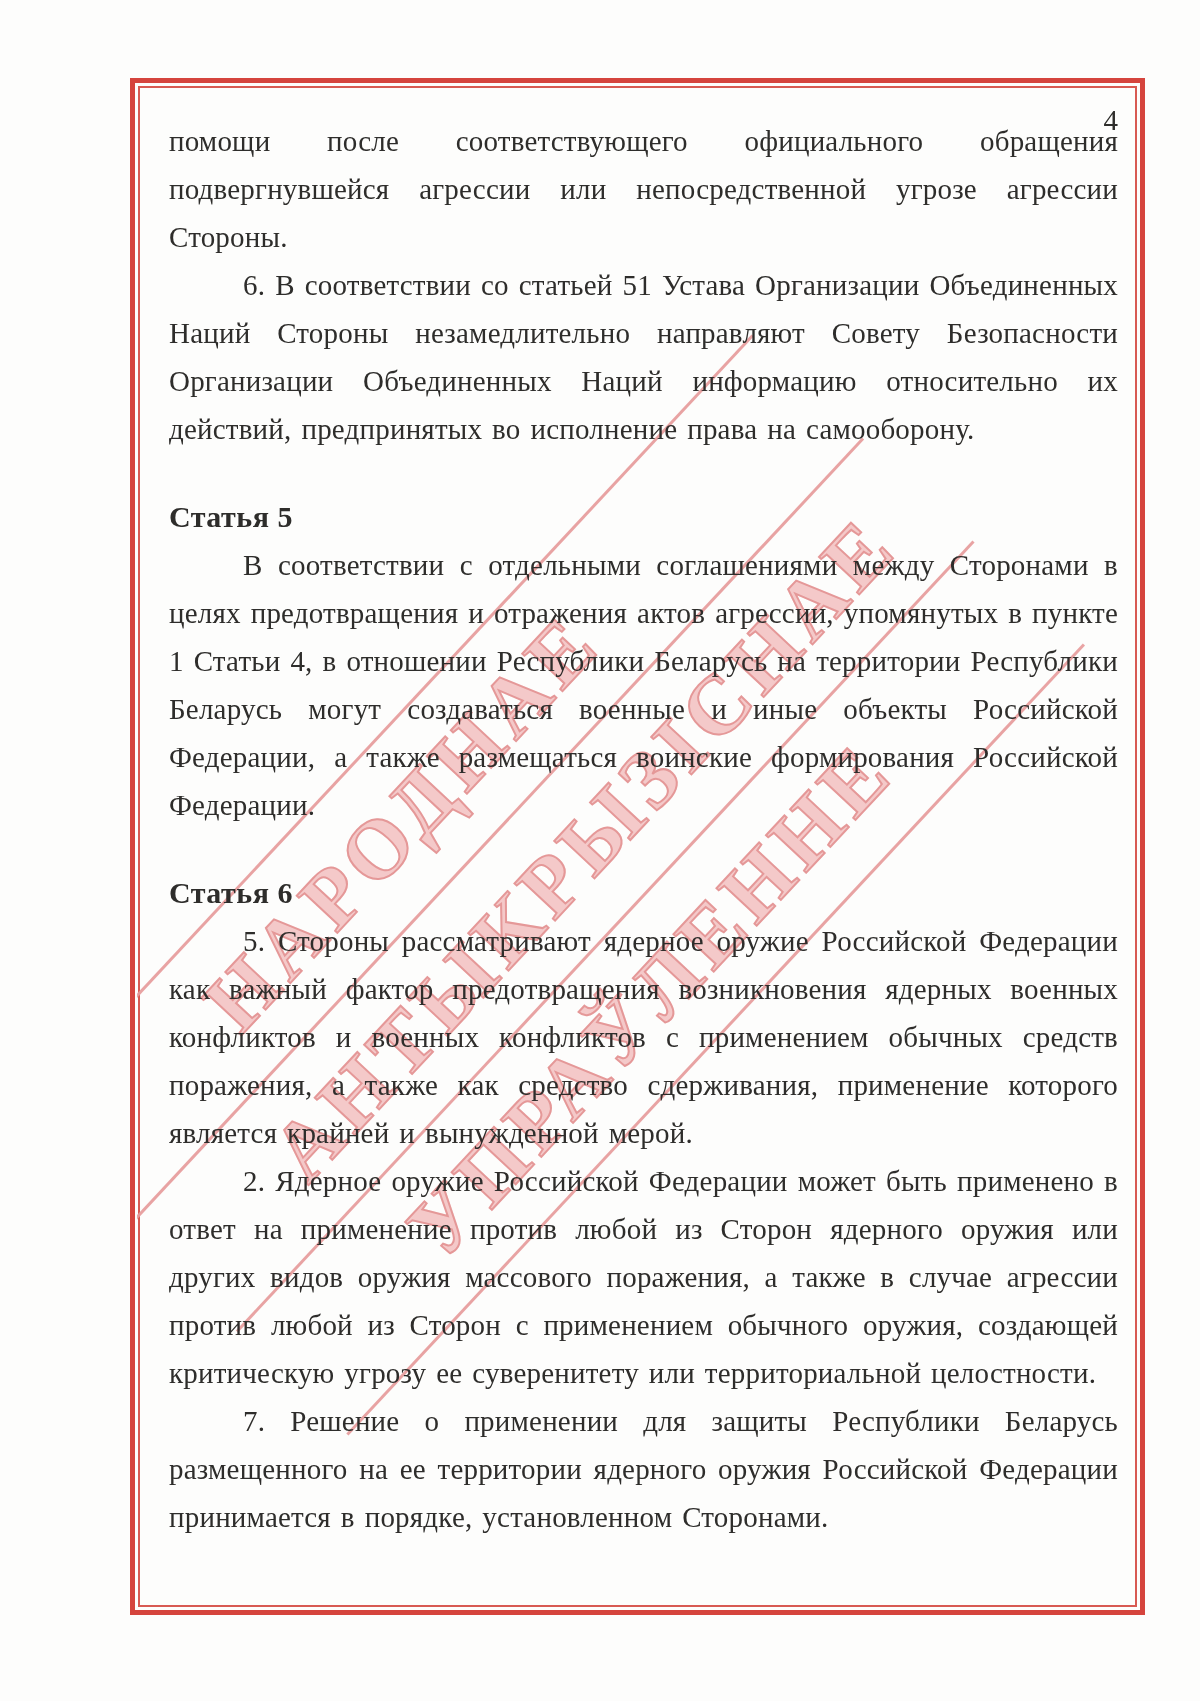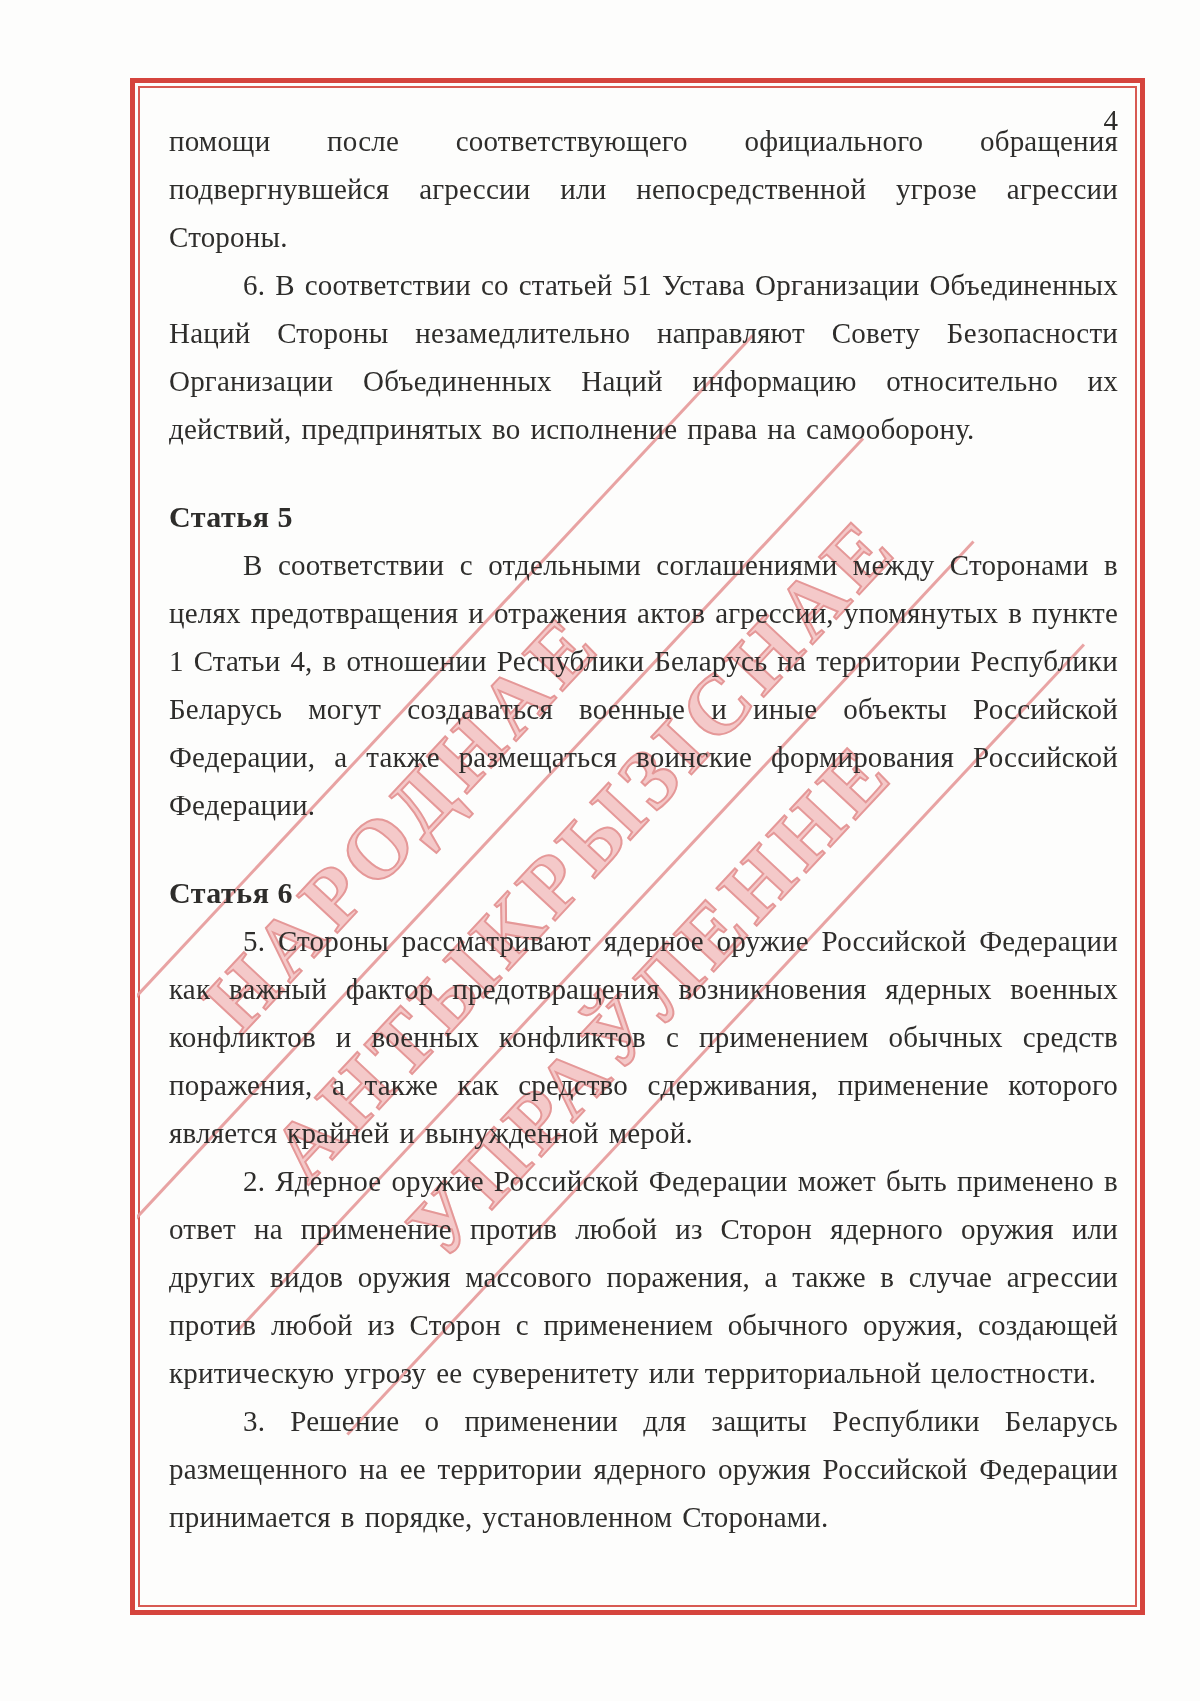--- a/index.html
+++ b/index.html
@@ -117,17 +117,17 @@
     <div class="page-number">4</div>
 
     <div class="content">
       <p class="para continued">помощи после соответствующего официального обращения подвергнувшейся агрессии или непосредственной угрозе агрессии Стороны.</p>
       <p class="para">6. В соответствии со статьей 51 Устава Организации Объединенных Наций Стороны незамедлительно направляют Совету Безопасности Организации Объединенных Наций информацию относительно их действий, предпринятых во исполнение права на самооборону.</p>
       <h2 class="heading">Статья 5</h2>
       <p class="para">В соответствии с отдельными соглашениями между Сторонами в целях предотвращения и отражения актов агрессии, упомянутых в пункте 1 Статьи 4, в отношении Республики Беларусь на территории Республики Беларусь могут создаваться военные и иные объекты Российской Федерации, а также размещаться воинские формирования Российской Федерации.</p>
       <h2 class="heading">Статья 6</h2>
       <p class="para">5. Стороны рассматривают ядерное оружие Российской Федерации как важный фактор предотвращения возникновения ядерных военных конфликтов и военных конфликтов с применением обычных средств поражения, а также как средство сдерживания, применение которого является крайней и вынужденной мерой.</p>
       <p class="para">2. Ядерное оружие Российской Федерации может быть применено в ответ на применение против любой из Сторон ядерного оружия или других видов оружия массового поражения, а также в случае агрессии против любой из Сторон с применением обычного оружия, создающей критическую угрозу ее суверенитету или территориальной целостности.</p>
-      <p class="para">3. Решение о применении для защиты Республики Беларусь размещенного на ее территории ядерного оружия Российской Федерации принимается в порядке, установленном Сторонами.</p>
+      <p class="para">7. Решение о применении для защиты Республики Беларусь размещенного на ее территории ядерного оружия Российской Федерации принимается в порядке, установленном Сторонами.</p>
     </div>
 
   </div>
 </div>
 
 </body></html>

